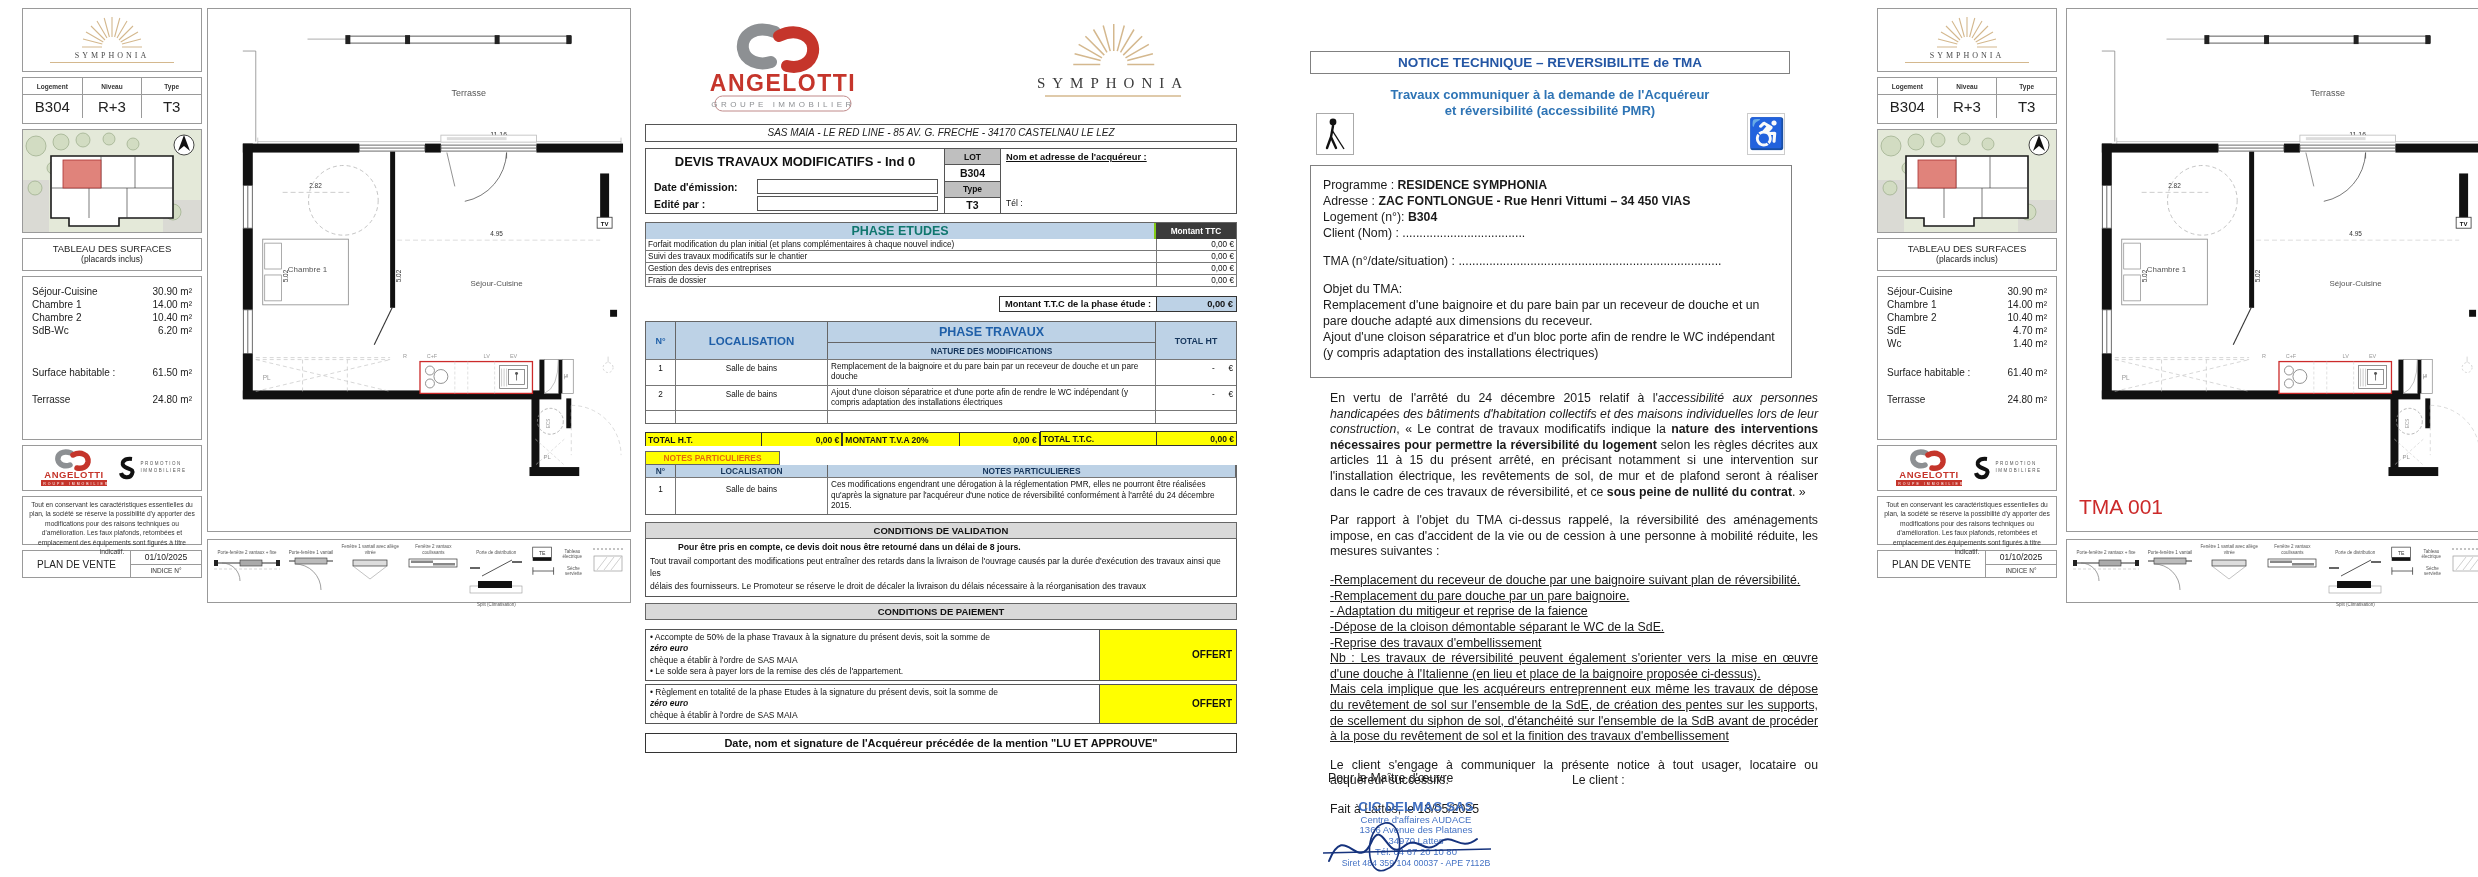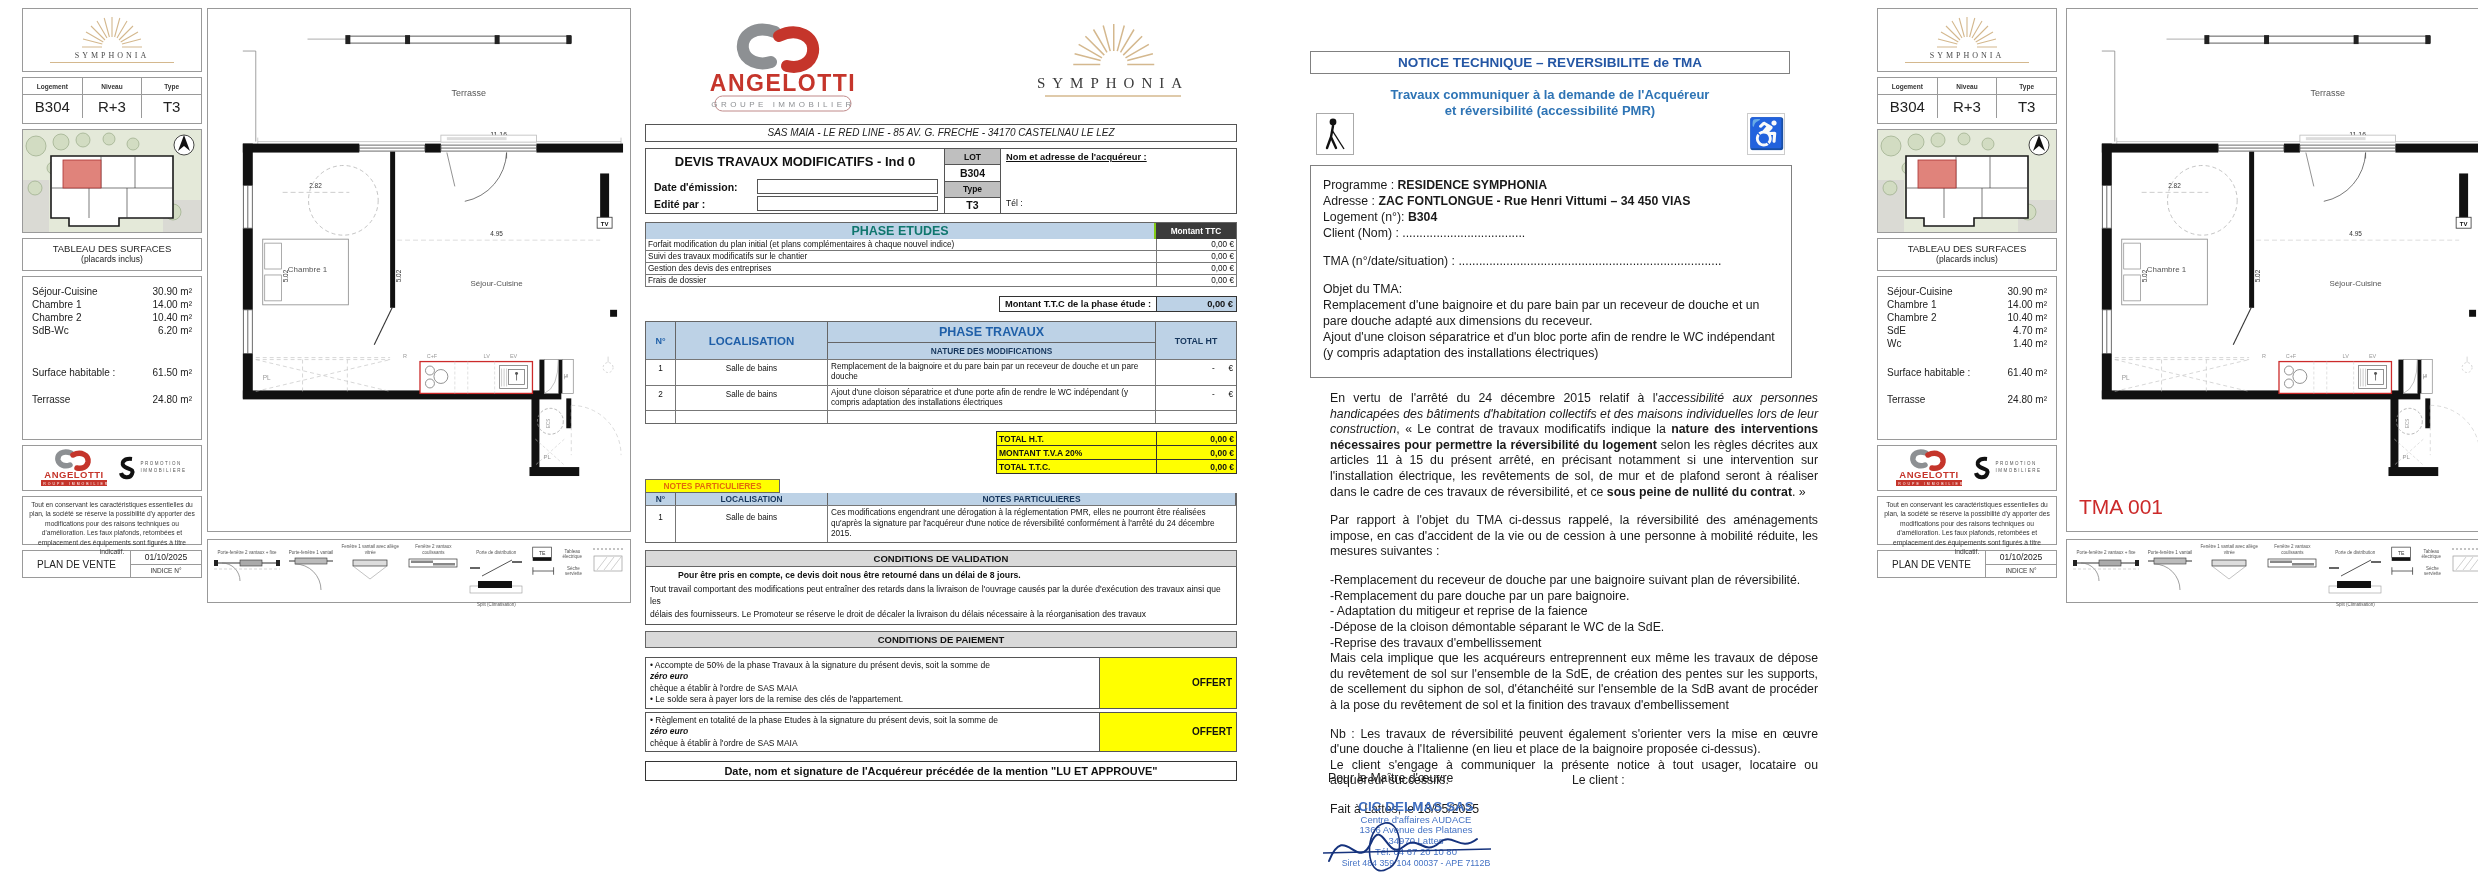--- a/index.html
+++ b/index.html
@@ -85,21 +85,21 @@
   .pt-hmid{display:flex;flex-direction:column;border-right:1px solid #666;}
   .pt-hmid .t1{background:#bdd2e6;color:#1f5fa8;font-weight:bold;font-size:12.5px;text-align:center;padding:3px 0;}
   .pt-hmid .t2{background:#bdd2e6;color:#16365c;font-weight:bold;font-size:8.3px;text-align:center;border-top:1px solid #666;padding:3px 0;}
   .pt-htot{font-size:8.8px;color:#16365c;display:flex;align-items:center;justify-content:center;background:#bdd2e6;border-right:none;}
   .pt-row > div{border-right:1px solid #777;border-top:1px solid #777;box-sizing:border-box;font-size:8.2px;}
   .pt-row > div:last-child{border-right:none;}
   .pt-num{text-align:center;padding-top:4px;}
   .pt-loc{text-align:center;padding-top:4px;}
   .pt-nat{padding:2px 3px;line-height:1.25;}
   .pt-tot{text-align:right;padding:4px 3px 0 0;white-space:pre;}
-  .yt-block{display:flex;justify-content:flex-end;margin-top:7px;flex-direction:column;align-items:flex-end;}
+  .yt-block{display:flex;justify-content:flex-end;margin-top:7px;align-items:flex-end;}
   .yt-row{display:flex;width:239px;border:1px solid #333;border-bottom:none;}
   .yt-row:last-child{border-bottom:1.5px solid #333;}
   .yt-lab{flex:1;background:#ffff00;font-weight:bold;font-size:8.5px;padding:2px 0 1px 2px;}
   .yt-val{width:80px;background:#ffff00;border-left:1px solid #333;text-align:right;font-weight:bold;font-size:8.5px;padding:2px 2px 1px 0;box-sizing:border-box;}
   .notes-tag{width:133px;background:#ffff00;border:1px solid #666;color:#e36c0a;font-weight:bold;font-size:8.4px;text-align:center;margin-top:5px;padding:1px 0;}
   .nt-grid{display:grid;grid-template-columns:30px 152px 1fr;border:1px solid #666;border-top:none;}
   .nt-h{background:#bdd2e6;font-weight:bold;font-size:8.4px;text-align:center;border-right:1px solid #666;color:#16365c;padding:1px 0;}
   .nt-h:last-child{border-right:none;}
   .nt-c{border-right:1px solid #777;border-top:1px solid #777;font-size:8.2px;box-sizing:border-box;}
   .nt-c:last-child{border-right:none;}
@@ -122,21 +122,21 @@
   
   .notice{position:absolute;left:1310px;top:51px;width:505px;height:826px;font-size:12.3px;color:#1a1a1a;}
   .nt-title{position:absolute;left:0;top:0;width:480px;border:1px solid #808080;text-align:center;font-weight:bold;font-size:13.5px;color:#2456a4;padding:3px 0;box-sizing:border-box;}
   .nt-sub{position:absolute;left:0;top:36px;width:480px;text-align:center;font-weight:bold;font-size:13px;color:#2e74b5;line-height:1.25;}
   .icon-blind{position:absolute;left:6px;top:62px;width:36px;height:40px;border:1px solid #aaa;background:#fff;}
   .icon-wheel{position:absolute;left:437px;top:62px;width:36px;height:40px;border:1px solid #ccc;background:#fff;font-size:30px;line-height:40px;text-align:center;color:#000;}
   .nt-info{position:absolute;left:0;top:114px;width:482px;height:213px;border:1px solid #808080;box-sizing:border-box;padding:12px 12px 0;line-height:1.3;}
   .nt-info .gap{height:12px;}
   .nt-body{position:absolute;left:20px;top:340px;width:488px;text-align:justify;line-height:1.27;}
   .nt-body p{margin:0 0 13px;}
-  .nt-body .tight{margin:0;}
+  .nt-body .tight{margin:0;text-decoration:underline;}
   .sig-row{position:absolute;left:0;top:720px;width:488px;}
   .sig-moe{position:absolute;left:18px;top:0;font-size:12.3px;}
   .sig-client{position:absolute;left:262px;top:2px;font-size:12.3px;}
   .stamp{position:absolute;left:17px;top:748px;width:178px;text-align:center;color:#4472c4;line-height:1.15;}
   .stamp .s1{font-weight:bold;font-size:13.5px;color:#3f6ec0;}
   .stamp .s2{font-size:9.5px;}
   .stamp .s3{font-size:8.8px;}
   .sig-scrawl{position:absolute;left:-6px;top:10px;width:190px;height:72px;}
 </style>
 </head>
@@ -629,22 +629,22 @@
       <div>Ajout d'une cloison séparatrice et d'un bloc porte afin de rendre le WC indépendant (y compris adaptation des installations électriques)</div>
     </div>
     <div class="nt-body">
       <p><span>En vertu de l'arrêté du 24 décembre 2015 relatif à l'</span><i>accessibilité aux personnes handicapées des bâtiments d'habitation collectifs et des maisons individuelles lors de leur construction</i><span>, « Le contrat de travaux modificatifs indique la </span><b>nature des interventions nécessaires pour permettre la réversibilité du logement</b><span> selon les règles décrites aux articles 11 à 15 du présent arrêté, en précisant notamment si une intervention sur l'installation électrique, les revêtements de sol, de mur et de plafond seront à réaliser dans le cadre de ces travaux de réversibilité, et ce </span><b>sous peine de nullité du contrat</b><span>. »</span></p>
       <p>Par rapport à l'objet du TMA ci-dessus rappelé, la réversibilité des aménagements impose, en cas d'accident de la vie ou de cession à une personne à mobilité réduite, les mesures suivantes :</p>
       <div class="tight">-Remplacement du receveur de douche par une baignoire suivant plan de réversibilité.</div>
       <div class="tight">-Remplacement du pare douche par un pare baignoire.</div>
       <div class="tight">- Adaptation du mitigeur et reprise de la faience</div>
       <div class="tight">-Dépose de la cloison démontable séparant le WC de la SdE.</div>
       <div class="tight">-Reprise des travaux d'embellissement</div>
+      <div class="tight">Nb : Les travaux de réversibilité peuvent également s'orienter vers la mise en œuvre d'une douche à l'Italienne (en lieu et place de la baignoire proposée ci-dessus).</div>
       <div class="tight" style="margin-bottom:13px;">Mais cela implique que les acquéreurs entreprennent eux même les travaux de dépose du revêtement de sol sur l'ensemble de la SdE, de création des pentes sur les supports, de scellement du siphon de sol, d'étanchéité sur l'ensemble de la SdB avant de procéder à la pose du revêtement de sol et la finition des travaux d'embellissement</div>
-      <div class="tight">Nb : Les travaux de réversibilité peuvent également s'orienter vers la mise en œuvre d'une douche à l'Italienne (en lieu et place de la baignoire proposée ci-dessus).</div>
       <p>Le client s'engage à communiquer la présente notice à tout usager, locataire ou acquéreur successifs.</p>
       <p>Fait à Lattes, le 13/05/2025</p>
     </div>
     <div class="sig-row">
       <div class="sig-moe">Pour le Maître d'œuvre</div>
       <div class="sig-client">Le client :</div>
     </div>
     <div class="stamp">
       <div class="s1">CIC DELMAS SAS</div>
       <div class="s2">Centre d'affaires AUDACE</div>

